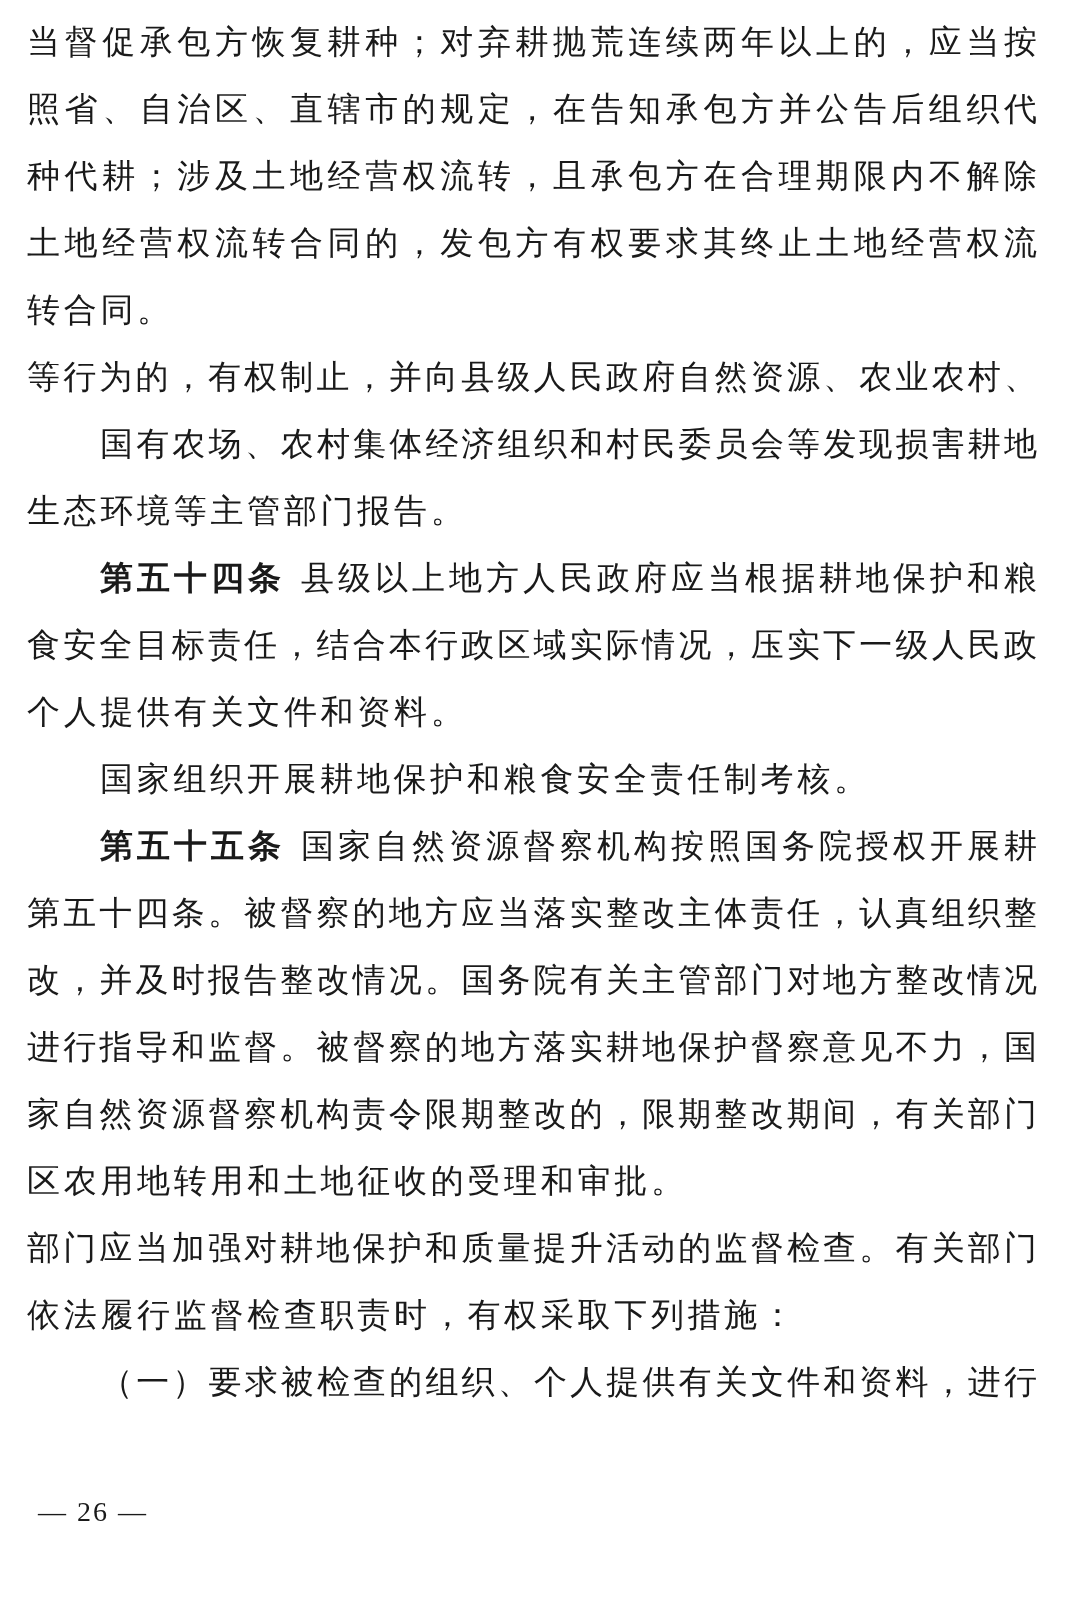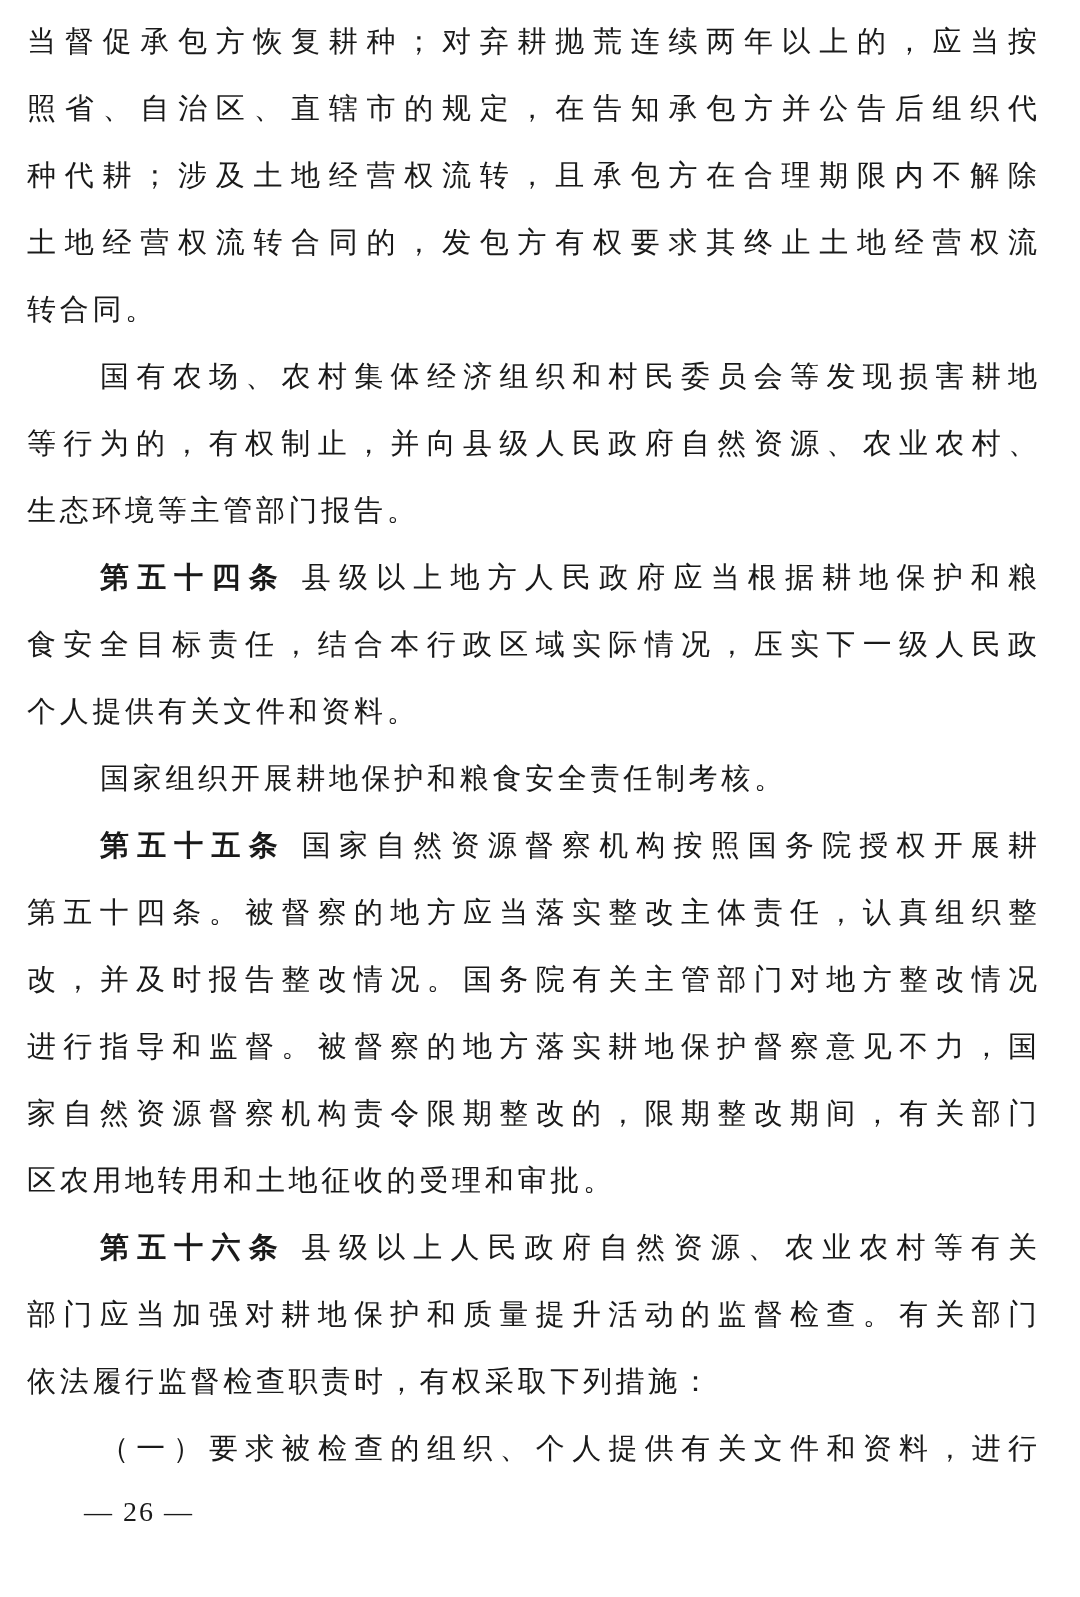--- a/index.html
+++ b/index.html
@@ -17,21 +17,21 @@
   }
   .page {
     position: absolute;
     left: 27px;
     top: 8px;
     width: 1010px;
   }
   .line {
     height: 67px;
     line-height: 67px;
-    font-size: 29px;
+    font-size: 33px;
     white-space: nowrap;
     text-align: justify;
     text-align-last: justify;
     letter-spacing: 0;
   }
   .line.last {
     text-align-last: left;
     letter-spacing: 3.7px;
   }
   .indent {
@@ -44,57 +44,53 @@
     margin-right: 16px;
   }
   .page-number {
     position: absolute;
     left: 38px;
     top: 1496px;
     font-size: 28px;
     font-family: "Liberation Serif", "DejaVu Serif", serif;
     color: #1a1a1a;
     letter-spacing: 2px;
-    margin-left: 46px;
   }
 </style>
 </head>
 <body>
 
 <div class="page">
 
   <div class="line">当督促承包方恢复耕种；对弃耕抛荒连续两年以上的，应当按</div>
   <div class="line">照省、自治区、直辖市的规定，在告知承包方并公告后组织代</div>
   <div class="line">种代耕；涉及土地经营权流转，且承包方在合理期限内不解除</div>
   <div class="line">土地经营权流转合同的，发包方有权要求其终止土地经营权流</div>
   <div class="line last">转合同。</div>
 
+  <div class="line">等行为的，有权制止，并向县级人民政府自然资源、农业农村、</div>
   <div class="line indent">国有农场、农村集体经济组织和村民委员会等发现损害耕地</div>
-  <div class="line">等行为的，有权制止，并向县级人民政府自然资源、农业农村、</div>
   <div class="line last">生态环境等主管部门报告。</div>
 
   <div class="line indent">
     <span class="article-no">第五十四条</span><span>县级以上地方人民政府应当根据耕地保护和粮</span>
   </div>
   <div class="line">食安全目标责任，结合本行政区域实际情况，压实下一级人民政</div>
   <div class="line last">个人提供有关文件和资料。</div>
 
   <div class="line indent last">国家组织开展耕地保护和粮食安全责任制考核。</div>
 
   <div class="line indent">
     <span class="article-no">第五十五条</span><span>国家自然资源督察机构按照国务院授权开展耕</span>
   </div>
   <div class="line">第五十四条。被督察的地方应当落实整改主体责任，认真组织整</div>
   <div class="line">改，并及时报告整改情况。国务院有关主管部门对地方整改情况</div>
   <div class="line">进行指导和监督。被督察的地方落实耕地保护督察意见不力，国</div>
   <div class="line">家自然资源督察机构责令限期整改的，限期整改期间，有关部门</div>
   <div class="line last">区农用地转用和土地征收的受理和审批。</div>
 
-  <div class="line indent">
-    <span class="article-no">第五十六条</span><span>县级以上人民政府自然资源、农业农村等有关</span>
-  </div>
   <div class="line">部门应当加强对耕地保护和质量提升活动的监督检查。有关部门</div>
   <div class="line last">依法履行监督检查职责时，有权采取下列措施：</div>
 
   <div class="line indent">（一）要求被检查的组织、个人提供有关文件和资料，进行</div>
 </div>
 
 <div class="page-number">— 26 —</div>
 
 </body></html>

